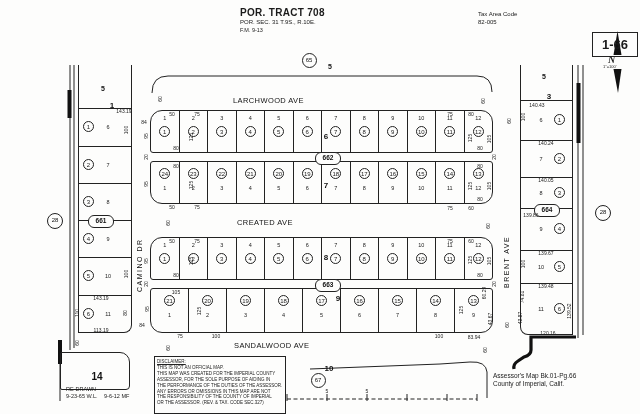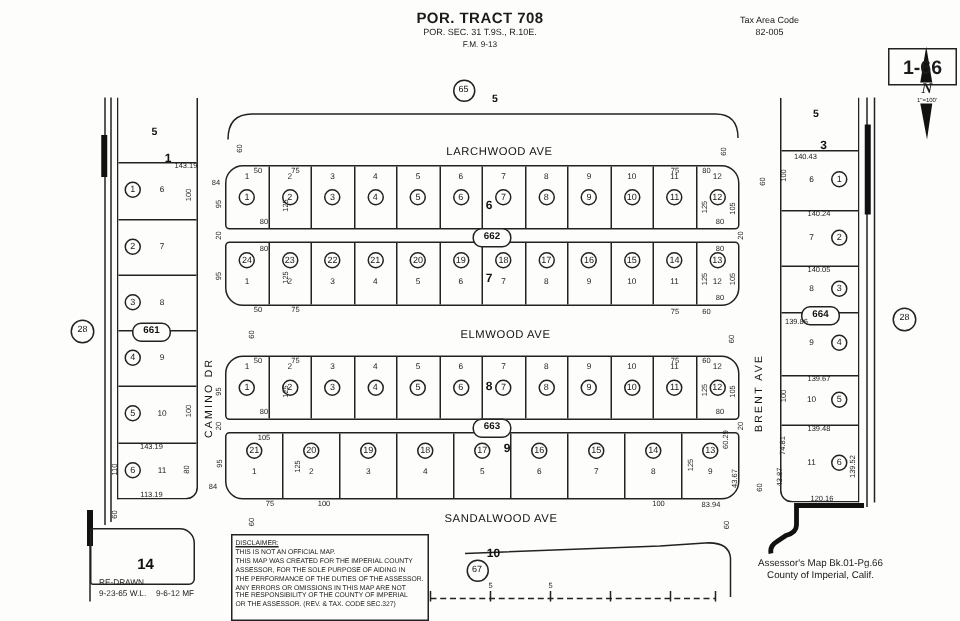--- a/index.html
+++ b/index.html
@@ -1,39 +1,39 @@
 <!DOCTYPE html>
 <html><head>
 <meta charset="utf-8">
 <style>
   html,body{margin:0;padding:0;background:#e8e8e8;}
   #page{position:relative;width:640px;height:414px;background:#fdfdfc;overflow:hidden;
         font-family:"Liberation Sans", sans-serif;color:#1b1b1b;}
   .abs{position:absolute;}
   svg.overlay{position:absolute;left:0;top:0;}
   
-  .ctr{text-align:center;}
+  .ctr{}
   .dim{position:absolute;font-size:5px;line-height:6px;white-space:nowrap;text-align:center;width:40px;color:#222;}
   .rot{transform:rotate(-90deg);}
   .bnum{position:absolute;font-weight:bold;text-align:center;width:30px;color:#111;}
   .circ{position:absolute;border:1px solid #222;border-radius:50%;text-align:center;
         font-size:6px;background:#fdfdfc;color:#111;}
   .pill{border-radius:6px;font-weight:bold;}
   
   .grid{position:absolute;border:1px solid #222;box-sizing:border-box;display:flex;background:transparent;}
   .gcell{flex:1;border-left:1px solid #222;display:flex;flex-direction:column;align-items:center;box-sizing:border-box;}
   .gcell:first-child{border-left:none;}
   .lotnum{font-size:5.5px;line-height:6px;}
   .lotcirc{border:1px solid #222;border-radius:50%;width:11px;height:11px;font-size:6px;line-height:10px;text-align:center;box-sizing:border-box;}
   .np .lotnum{margin-top:4px;} .np .lotcirc{margin-top:5px;}
   .cn .lotcirc{margin-top:6px;} .cn .lotnum{margin-top:6px;}
   
   .strip{position:absolute;border-left:1px solid #222;border-right:1px solid #222;border-bottom:1px solid #222;box-sizing:border-box;}
   .hline{position:absolute;left:0;right:0;height:1px;background:#222;}
-  .street{position:absolute;font-size:7.5px;letter-spacing:.4px;color:#111;text-align:center;}
+  .street{position:absolute;font-size:7.5px;letter-spacing:.4px;color:#111;text-align:left;}
   .vstreet{position:absolute;writing-mode:vertical-rl;transform:rotate(180deg);font-size:7px;letter-spacing:1.5px;color:#111;}
   .t1{font-size:10px;font-weight:bold;letter-spacing:.3px;}
   .t2{font-size:6px;margin-top:1px;}
   .t3{font-size:5.5px;margin-top:2px;}
   .tax{font-size:6px;line-height:7.5px;}
   .sheetbox{position:absolute;border:1px solid #222;text-align:center;font-size:13px;font-weight:600;}
   .disc{position:absolute;border:1px solid #222;padding:2px 2px;font-size:4.5px;line-height:5.9px;color:#222;}
   .disc .dt{text-decoration:underline;}
   .small{font-size:5.5px;line-height:6.5px;}
   .foot{font-size:6.5px;line-height:8px;}
@@ -84,21 +84,21 @@
     <div>Tax Area Code</div>
     <div>82-005</div>
   </div>
   <div class="sheetbox" style="left:592px;top:4px;width:44px;height:23px;line-height:23px;margin-top:28px;">
     <span>1-66</span>
   </div>
   <div class="abs ctr nlabel" style="left:608px;top:54px;width:20px;">N</div>
   <div class="abs ctr nscale" style="left:603px;top:64px;width:30px;">1"=100'</div>
 
   <div class="street" style="left:233px;top:96px;width:200px;">LARCHWOOD AVE</div>
-  <div class="street" style="left:237px;top:218px;width:200px;">ELMWOOD AVE</div>
+  <div class="street" style="left:237px;top:218px;width:200px;">CREATED AVE</div>
   <div class="street" style="left:234px;top:341px;width:200px;">SANDALWOOD AVE</div>
   <div class="vstreet" style="left:136px;top:228px;height:64px;">CAMINO DR</div>
   <div class="vstreet" style="left:503px;top:228px;height:60px;">BRENT AVE</div>
 
   <div class="p14" style="left:60px;top:352px;width:70px;height:38px;"></div>
 
   <div class="disc" style="left:154px;top:356px;width:126px;height:52px;">
     <div class="dt">DISCLAIMER:</div>
     <div id="disc-lines">
         <div>THIS IS NOT AN OFFICIAL MAP.</div>

